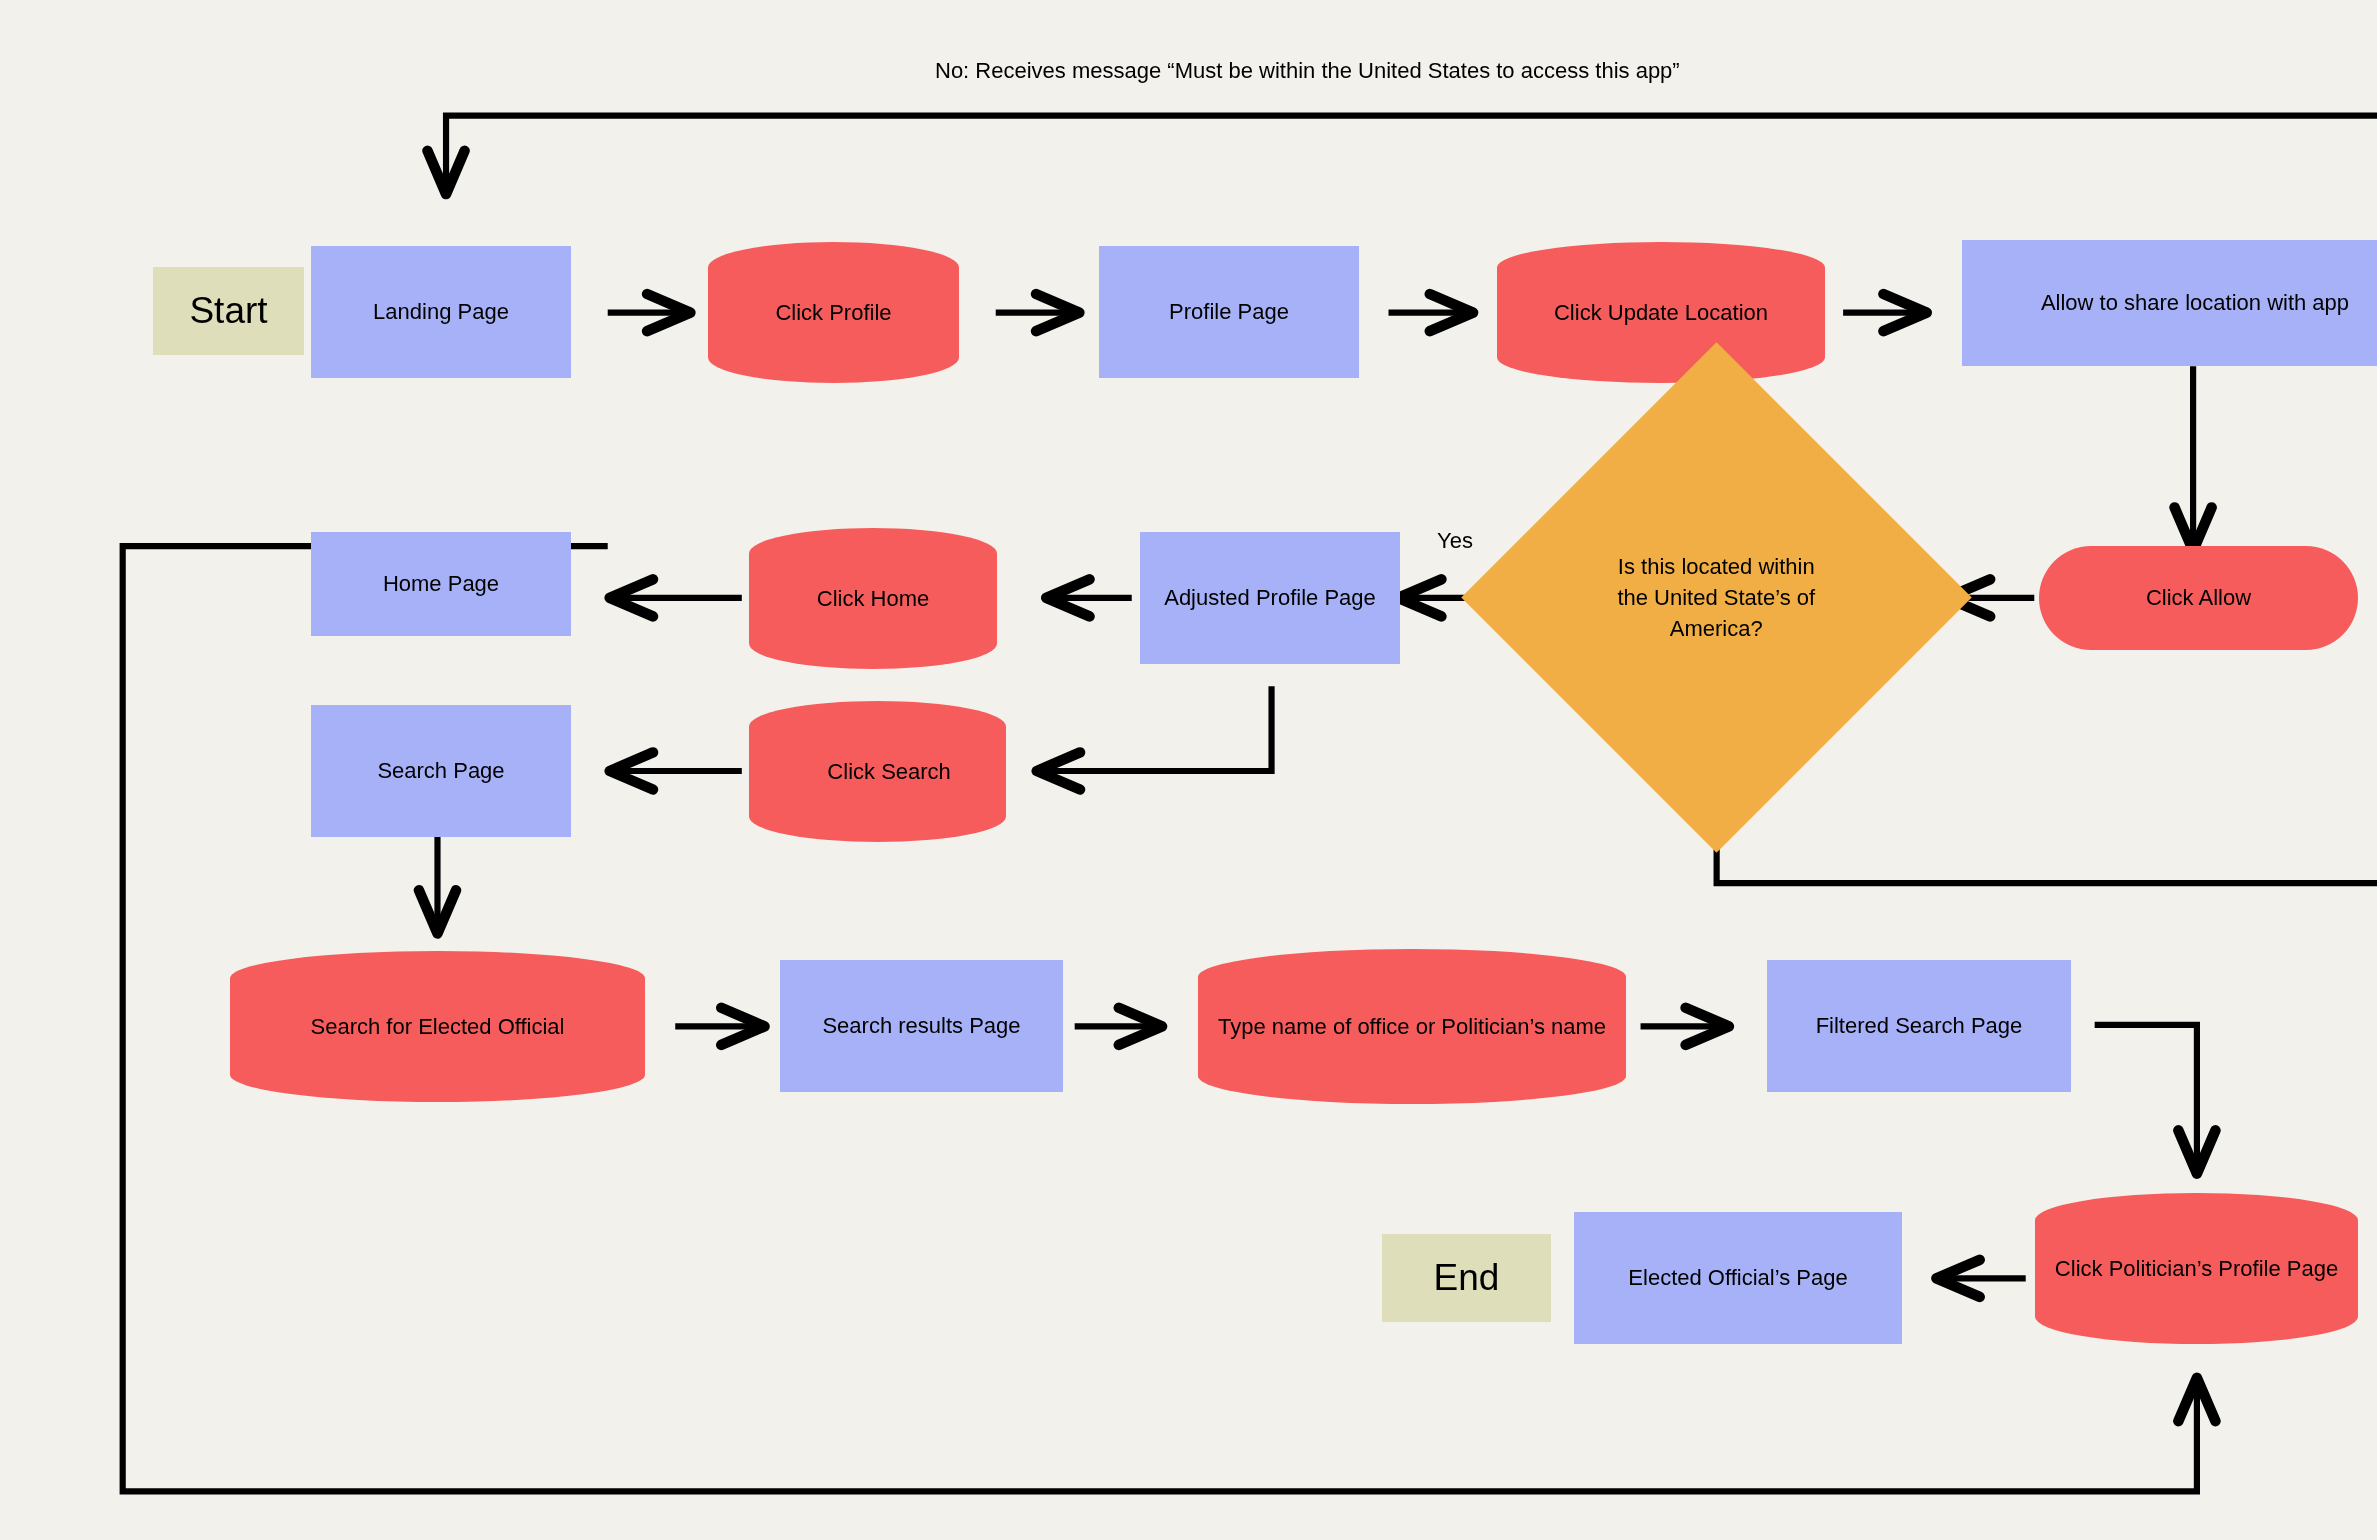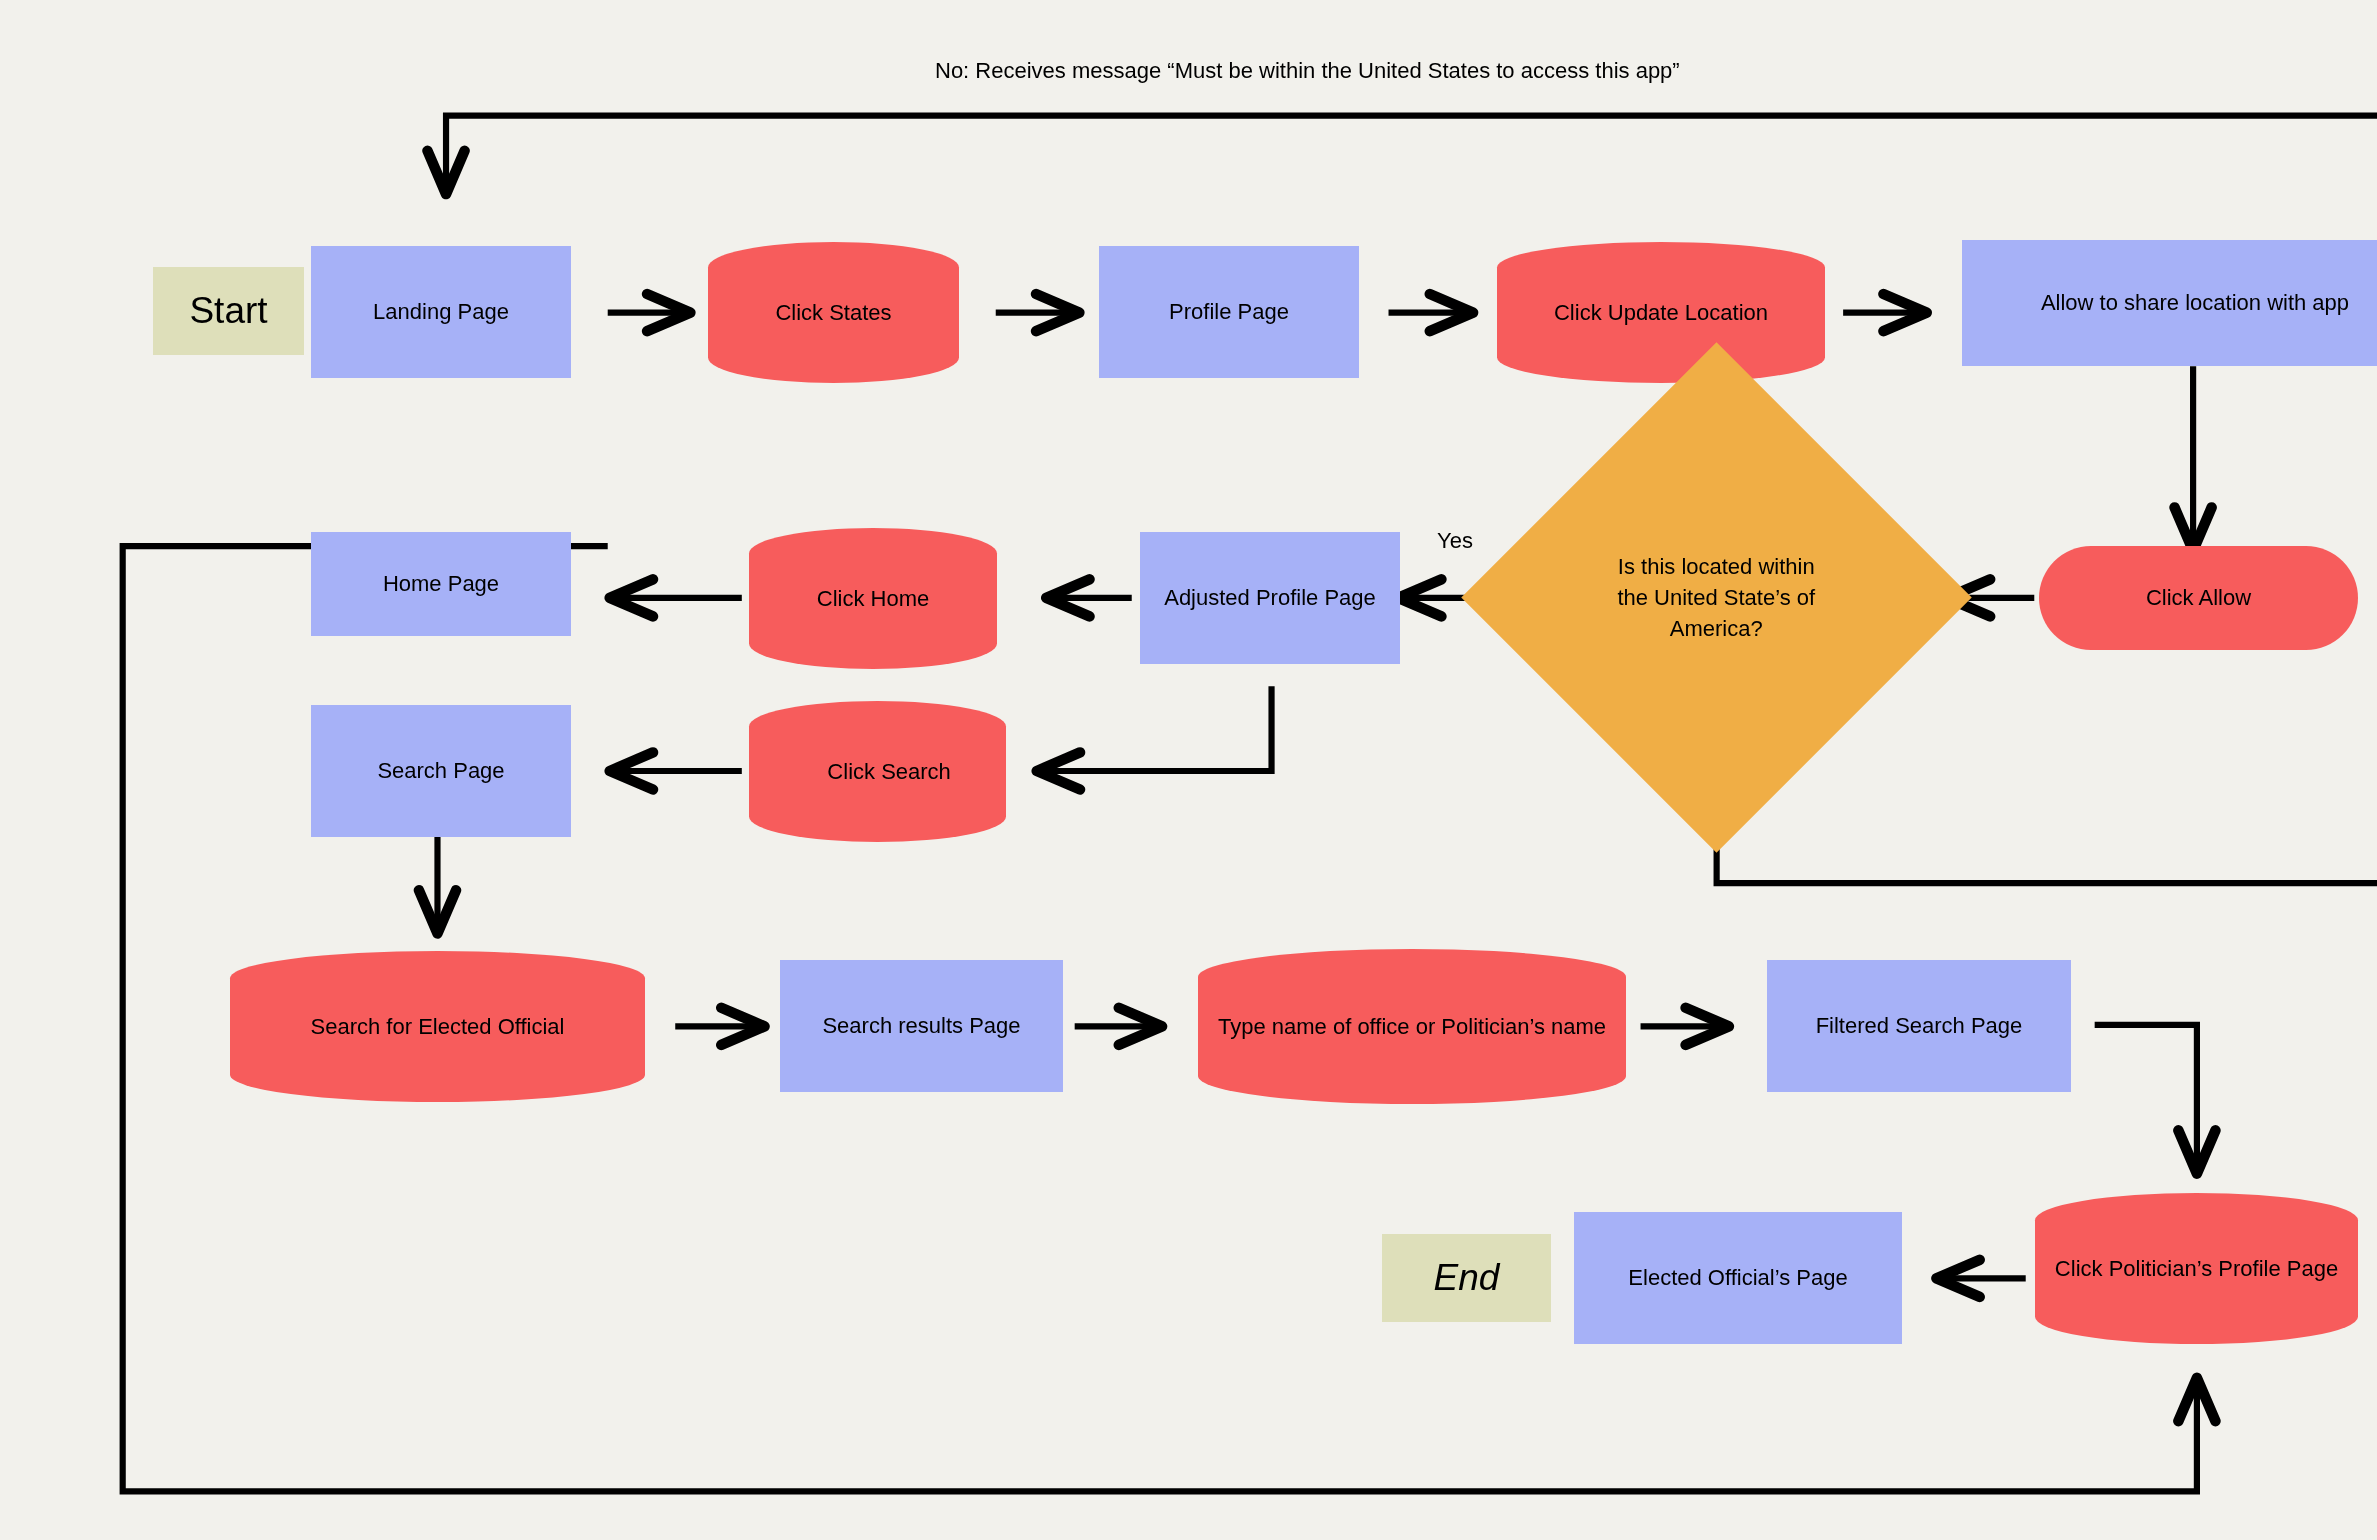--- a/index.html
+++ b/index.html
@@ -98,21 +98,21 @@
 
   <div class="node n-terminal" style="left:108px;top:267px;width:151px;height:88px;">
     <span>Start</span>
   </div>
 
   <div class="node n-page" style="left:311px;top:246px;width:260px;height:132px;text-align:center;">
     <span>Landing Page</span>
   </div>
 
   <div class="node n-action" style="left:708px;top:242px;width:251px;height:141px;">
-    <span>Click States</span>
+    <span>Click Profile</span>
   </div>
 
   <div class="node n-page" style="left:1099px;top:246px;width:260px;height:132px;">
     <span>Profile Page</span>
   </div>
 
   <div class="node n-action" style="left:1497px;top:242px;width:328px;height:141px;">
     <span>Click Update Location</span>
   </div>
 
@@ -165,21 +165,21 @@
   </div>
 
   <div class="node n-action" style="left:2035px;top:1193px;width:323px;height:151px;">
     <span>Click Politician’s Profile Page</span>
   </div>
 
   <div class="node n-page" style="left:1574px;top:1212px;width:328px;height:132px;">
     <span>Elected Official’s Page</span>
   </div>
 
-  <div class="node n-terminal" style="left:1337px;top:1234px;width:169px;height:88px;font-style:italic;">
+  <div class="node n-terminal" style="left:1337px;top:1234px;width:169px;height:88px;">
     <span>End</span>
   </div>
 
   <div class="edge-label" style="left:935px;top:58px;">
     <span>No: Receives message “Must be within the United States to access this app”</span>
   </div>
 
   <div class="edge-label" style="left:1437px;top:528px;">
     <span>Yes</span>
   </div>

